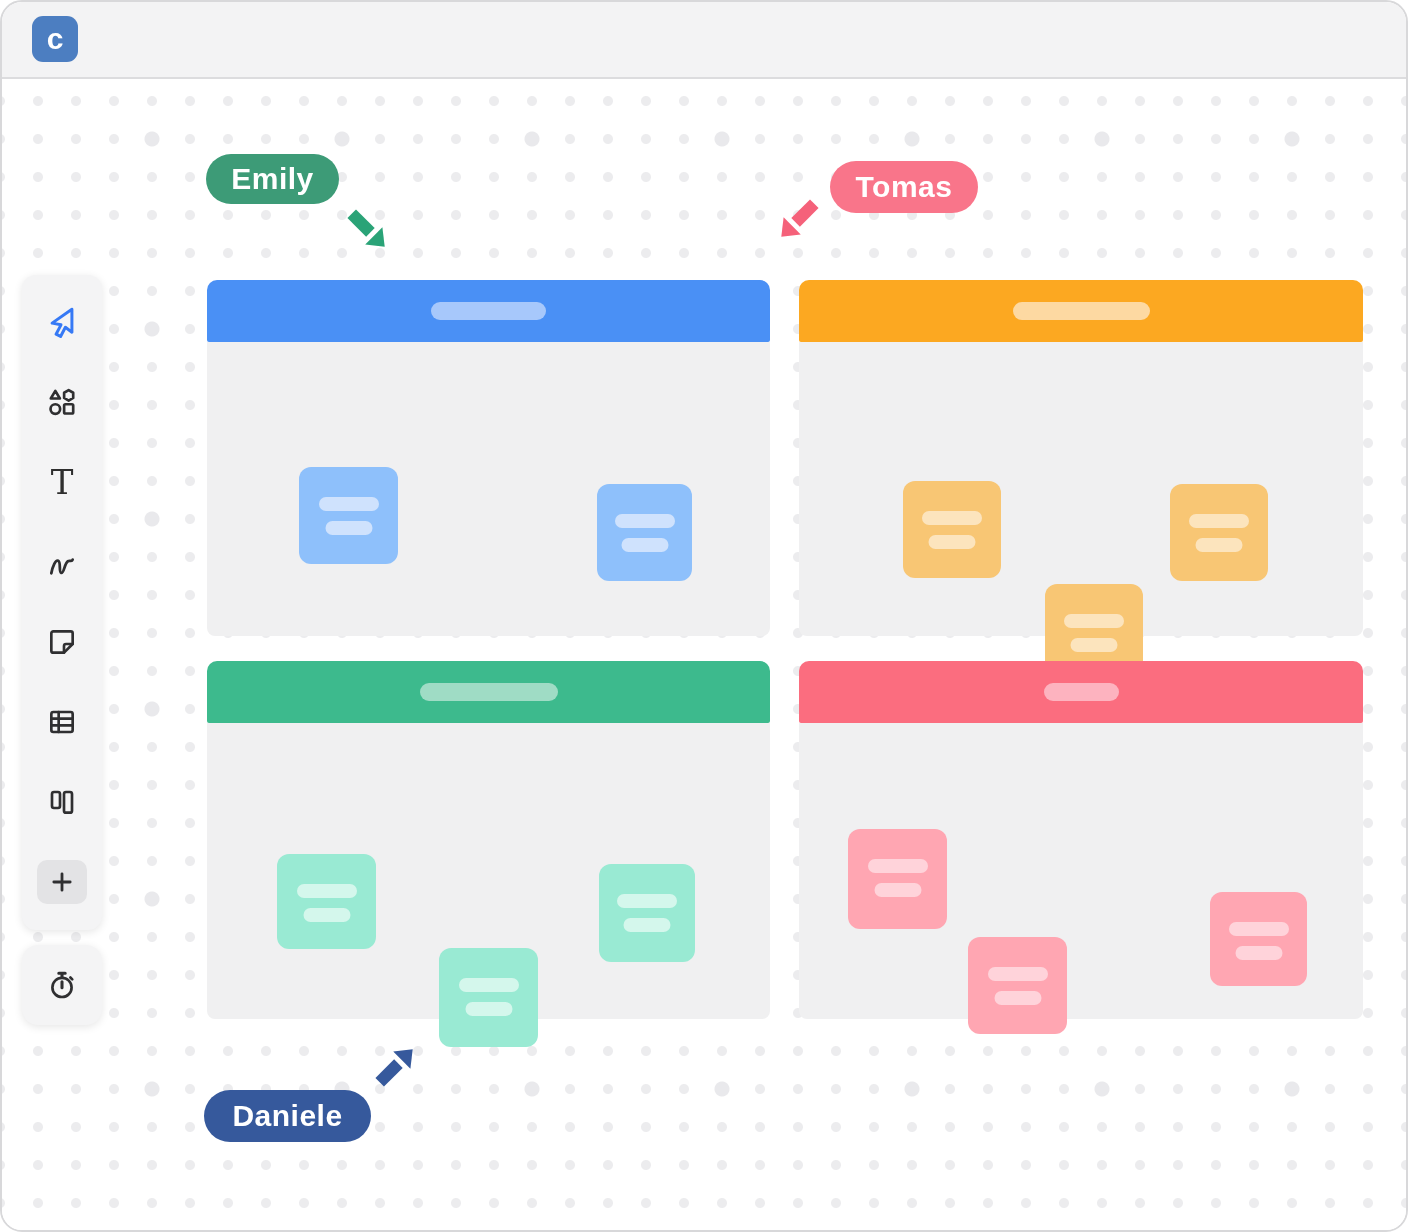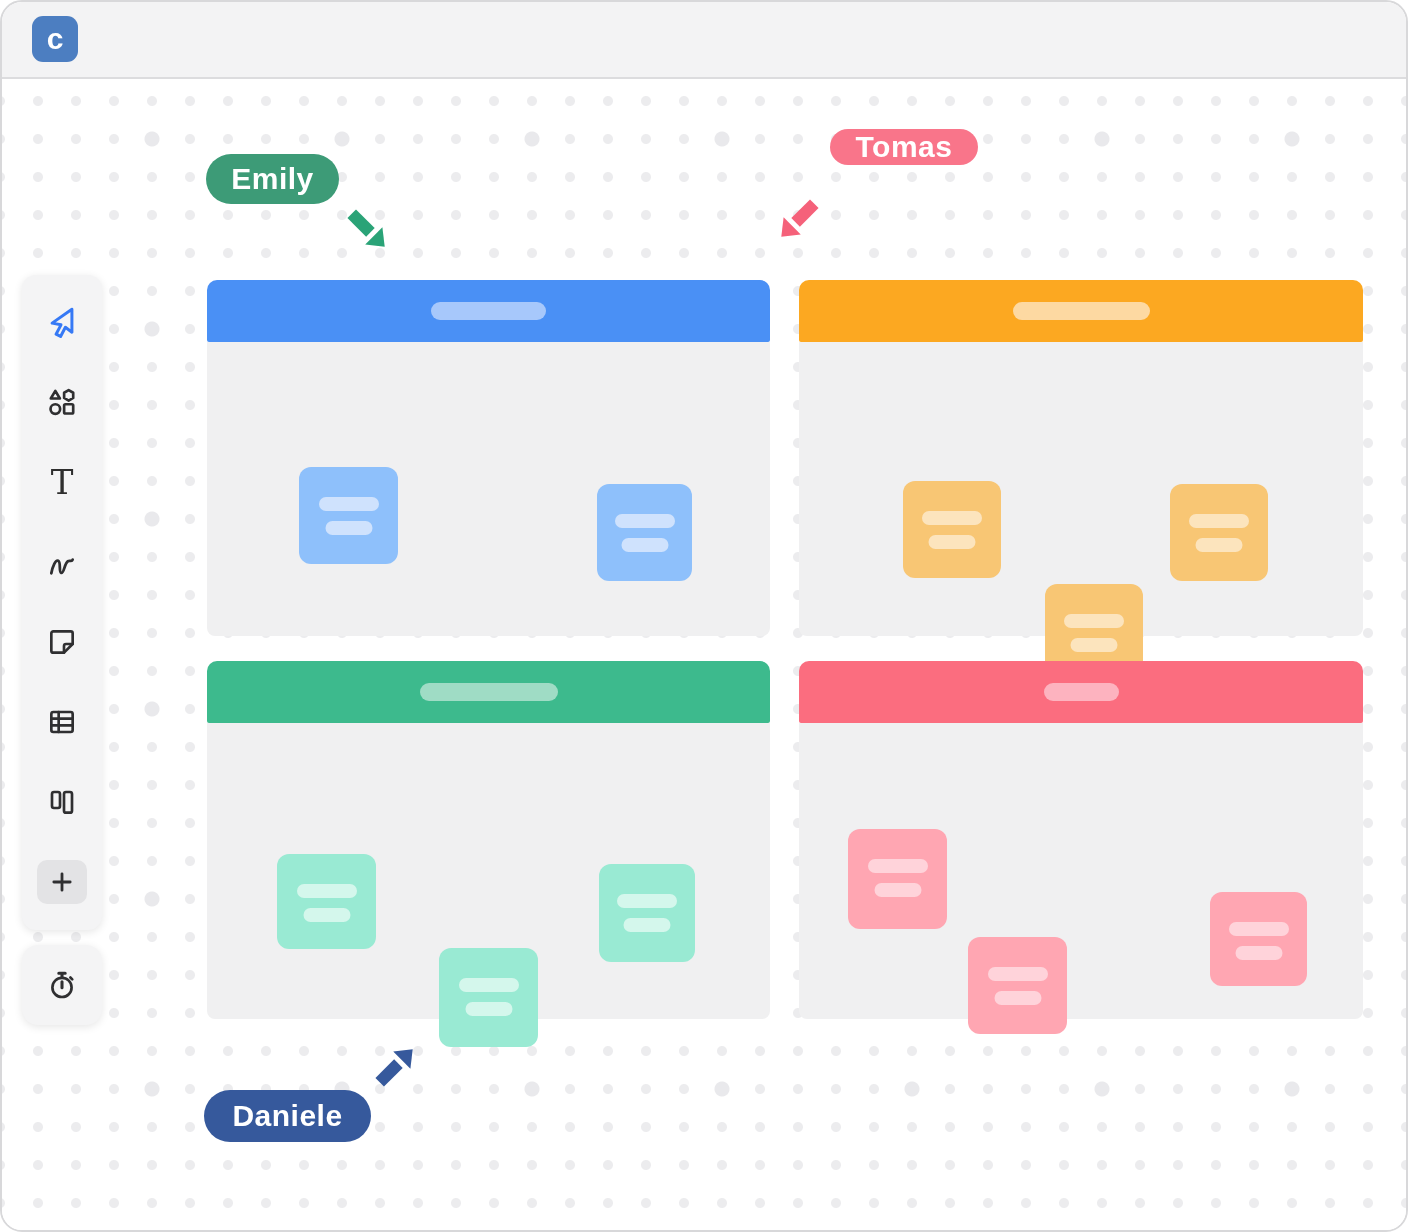--- a/index.html
+++ b/index.html
@@ -161,21 +161,21 @@
     <div>
         <div class="user-badge" style="left: 204px; top: 75px; width: 133px; height: 50px; background: rgb(61, 155, 119);">
           <span>Emily</span>
         </div>
         <div class="user-arrow" style="left: 342px; top: 127px;">
           <svg viewBox="0 0 40 40" width="44" height="44" style="transform:none">
             <line x1="7" y1="7" x2="24" y2="24" stroke="#2aa377" stroke-width="11"></line>
             <polygon points="37,37 34.9,19.3 19.3,34.9" fill="#2aa377"></polygon>
           </svg>
         </div>
-        <div class="user-badge" style="left: 828px; top: 50px; width: 148px; height: 36px; background: rgb(249, 117, 138);">
+        <div class="user-badge" style="left: 828px; top: 82px; width: 148px; height: 52px; background: rgb(249, 117, 138);">
           <span>Tomas</span>
         </div>
         <div class="user-arrow" style="left: 776px; top: 117px;">
           <svg viewBox="0 0 40 40" width="44" height="44" style="transform:scaleX(-1)">
             <line x1="7" y1="7" x2="24" y2="24" stroke="#f5617a" stroke-width="11"></line>
             <polygon points="37,37 34.9,19.3 19.3,34.9" fill="#f5617a"></polygon>
           </svg>
         </div>
         <div class="user-badge" style="left: 202px; top: 1011px; width: 167px; height: 52px; background: rgb(54, 89, 156);">
           <span>Daniele</span>

